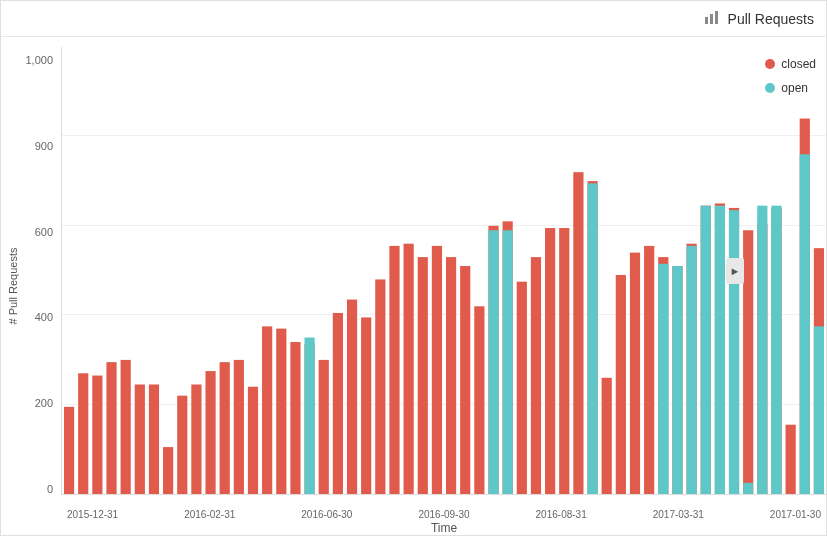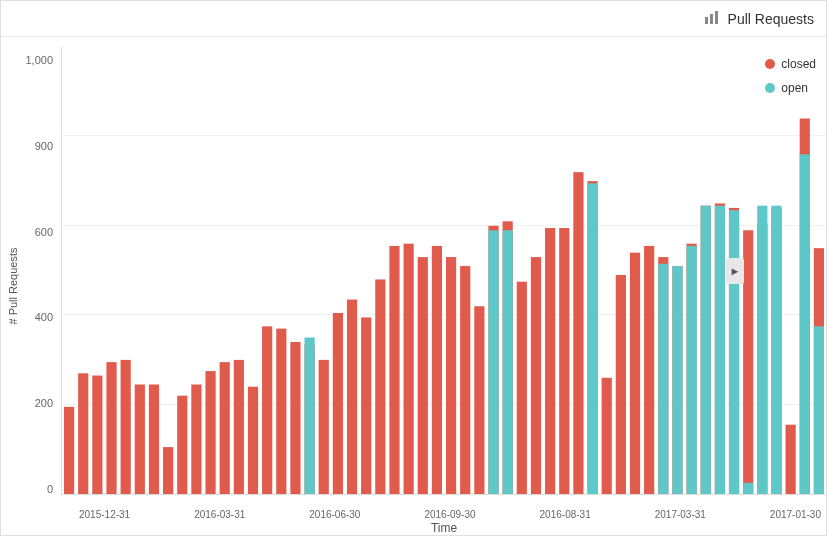--- a/index.html
+++ b/index.html
@@ -211,23 +211,23 @@
           <rect x="582.4" y="142" width="8.533333333333333" height="258" fill="#5ec8c8"></rect>
           <rect x="594.2518518518518" y="144" width="8.533333333333333" height="256" fill="#e05b4b"></rect>
           <rect x="594.2518518518518" y="142" width="8.533333333333333" height="258" fill="#5ec8c8"></rect>
           <rect x="606.1037037037037" y="338" width="8.533333333333333" height="62" fill="#e05b4b"></rect>
           <rect x="617.9555555555555" y="64" width="8.533333333333333" height="336" fill="#e05b4b"></rect>
           <rect x="617.9555555555555" y="96" width="8.533333333333333" height="304" fill="#5ec8c8"></rect>
           <rect x="629.8074074074074" y="179.99999999999997" width="8.533333333333333" height="220.00000000000003" fill="#e05b4b"></rect>
           <rect x="629.8074074074074" y="250" width="8.533333333333333" height="150" fill="#5ec8c8"></rect>
         </svg>
 
-      <div style="position:absolute;bottom:-26px;left:12px;right:0;display:flex;justify-content:space-between;padding:0 5px;">
+      <div style="position:absolute;bottom:-26px;left:0;right:0;display:flex;justify-content:space-between;padding:0 5px;">
         <span class="x-label">2015-12-31</span>
-        <span class="x-label">2016-03-31</span>
+        <span class="x-label">2016-02-31</span>
         <span class="x-label">2016-06-30</span>
         <span class="x-label">2016-09-30</span>
         <span class="x-label">2016-08-31</span>
         <span class="x-label">2017-03-31</span>
         <span class="x-label">2017-01-30</span>
       </div>
 
       <div style="position:absolute;bottom:-42px;left:50%;transform:translateX(-50%);">
         <span style="font-size:12px;color:#555;font-weight:500;">Time</span>
       </div>

